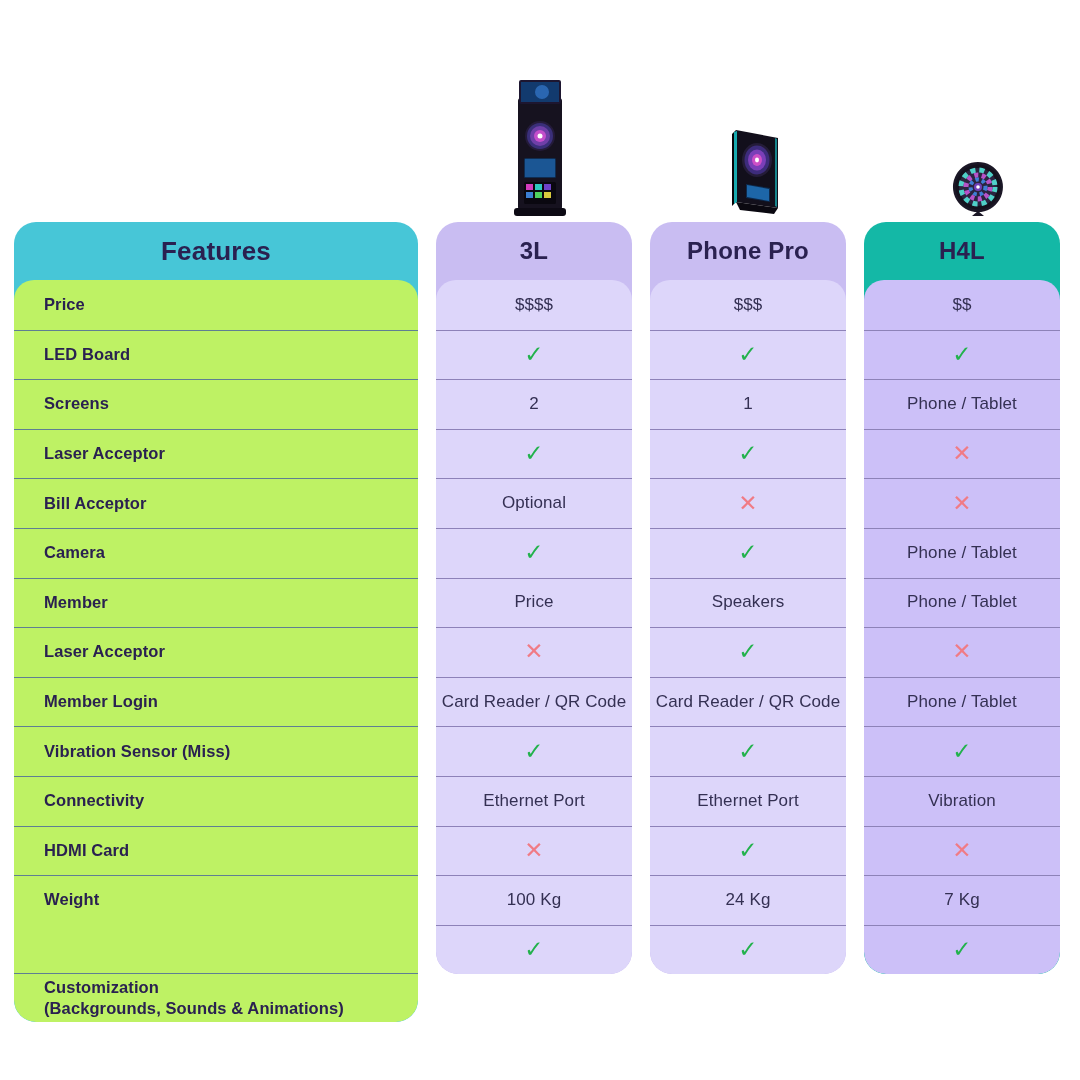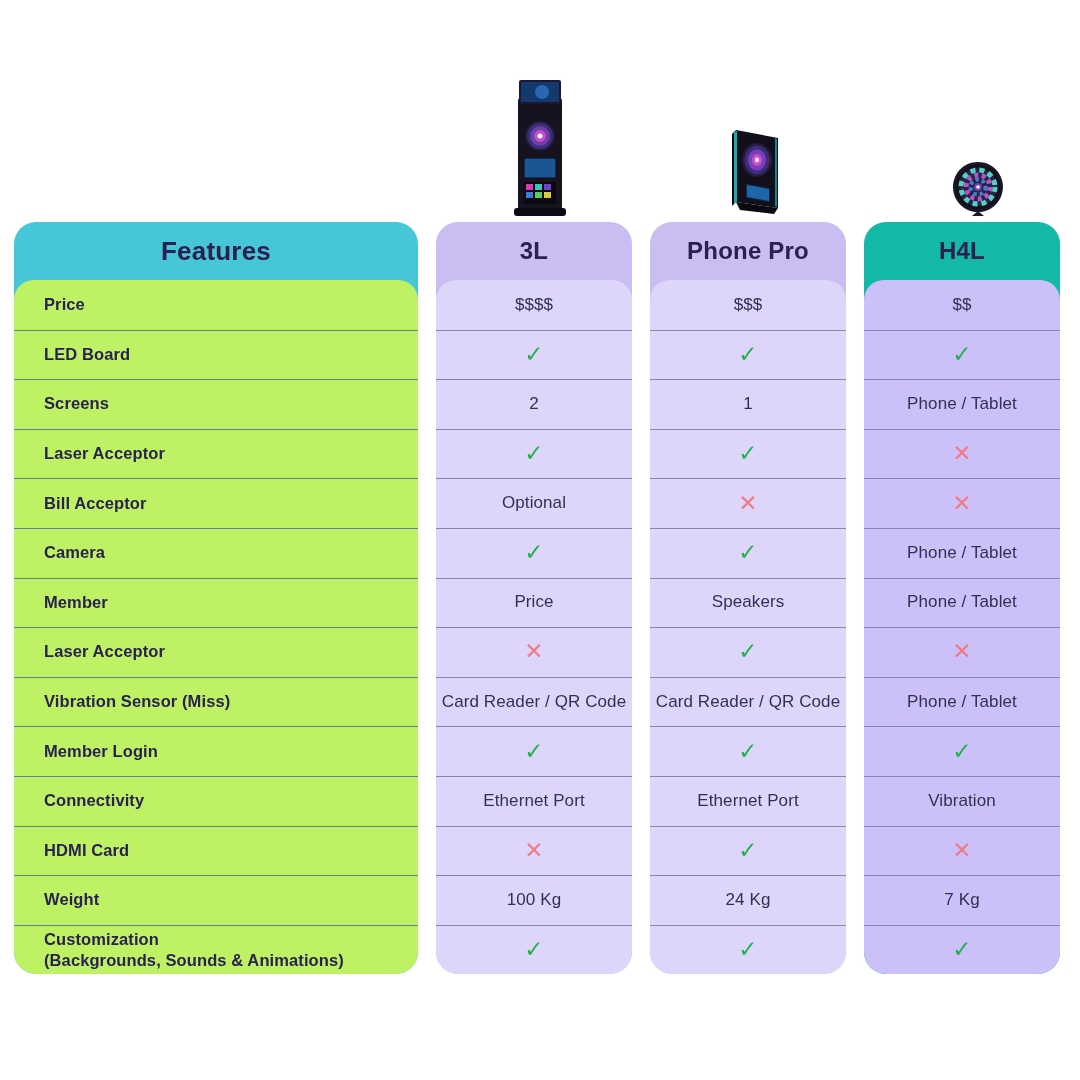--- a/index.html
+++ b/index.html
@@ -45,21 +45,21 @@
   .cell + .cell::before {
     content: ""; position: absolute; top: 0; left: 0; right: 0; height: 1px;
   }
   .col-features .cell + .cell::before { background: #5f7f93; }
   .col-val .cell + .cell::before { background: #8d82b8; }
 
   .col-features .cell {
     padding-left: 30px; font-size: 16.5px; font-weight: 700;
     color: #2a2150; letter-spacing: .1px;
   }
-  .col-features .cell.two-line { line-height: 1.22; display: flex; }
+  .col-features .cell.two-line { line-height: 1.22; display: flex; margin-top: 48px; }
   .col-features .cell.two-line span { display: block; }
 
   .col-val .cell {
     justify-content: center; font-size: 17px; font-weight: 400;
     color: #343053; letter-spacing: .1px;
   }
   .col-val .cell .wide { position: absolute; left: 50%; transform: translateX(-50%); }
 
   .mark { font-size: 23px; line-height: 1; font-weight: 400; }
   .yes { color: #22b24c; }
@@ -137,22 +137,22 @@
         <div class="chead">Features</div>
         <div class="cbody">
           <div class="cell">Price</div>
           <div class="cell">LED Board</div>
           <div class="cell">Screens</div>
           <div class="cell">Laser Acceptor</div>
           <div class="cell">Bill Acceptor</div>
           <div class="cell">Camera</div>
           <div class="cell">Member</div>
           <div class="cell">Laser Acceptor</div>
+          <div class="cell">Member Login</div>
           <div class="cell">Vibration Sensor (Miss)</div>
-          <div class="cell">Member Login</div>
           <div class="cell">Connectivity</div>
           <div class="cell">HDMI Card</div>
           <div class="cell">Weight</div>
           <div class="cell two-line">
             <div>
               <span>Customization</span>
               <span>(Backgrounds, Sounds &amp; Animations)</span>
             </div>
           </div>
         </div>

